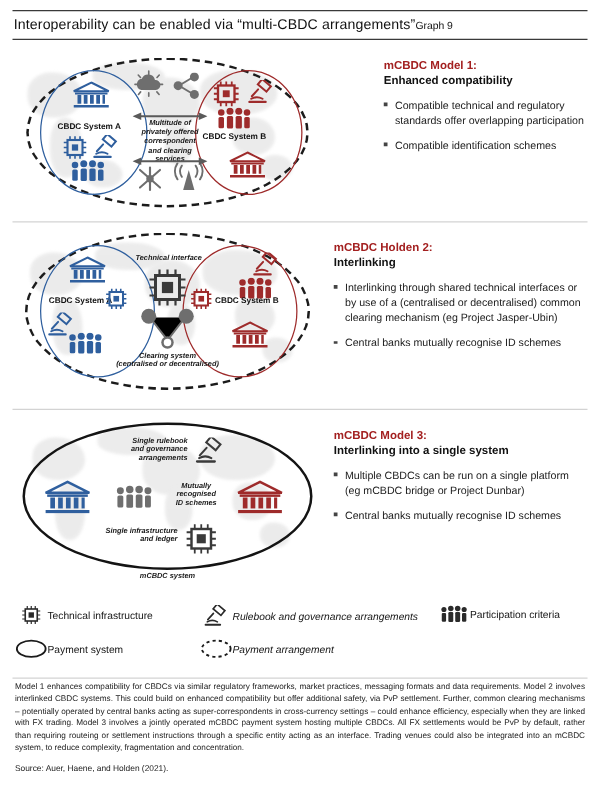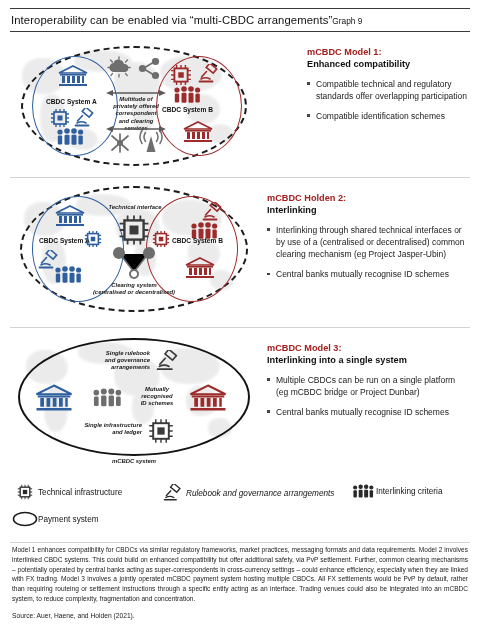--- a/index.html
+++ b/index.html
@@ -520,32 +520,40 @@
                 <rect x="1.8" y="7.5" width="4.4" height="9" rx="1.2"></rect>
               <circle cx="11" cy="3" r="2.8"></circle>
                 <rect x="8.5" y="6.7" width="5" height="10" rx="1.2"></rect>
               <circle cx="18" cy="3" r="2.8"></circle>
                 <rect x="15.5" y="6.7" width="5" height="10" rx="1.2"></rect>
               <circle cx="24.6" cy="4" r="2.6"></circle>
                 <rect x="22.4" y="7.5" width="4.4" height="9" rx="1.2"></rect>
             </g>
           </svg>
         </span>
-        <span class="lb">Interlinking criteria</span>
+        <span class="lb">Participation criteria</span>
       </div>
     </div>
     <div class="legend-row">
       <div class="legend-item li-a">
         <span class="ic">
           <svg width="26" height="16" viewBox="0 0 26 16">
               <ellipse cx="13" cy="8" rx="11.5" ry="6.5" fill="none" stroke="#1b1b1b" stroke-width="1.5"></ellipse>
             </svg>
         </span>
         <span class="lb">Payment system</span>
       </div>
+      <div class="legend-item li-b">
+        <span class="ic">
+          <svg width="26" height="16" viewBox="0 0 26 16">
+              <ellipse cx="13" cy="8" rx="11.5" ry="6.5" fill="none" stroke="#1b1b1b" stroke-width="1.5" stroke-dasharray="2.5 2.5"></ellipse>
+            </svg>
+        </span>
+        <span class="lb">Payment arrangement</span>
+      </div>
     </div>
   </div>
 
   <div class="foot-rule"></div>
   <div class="foot">Model 1 enhances compatibility for CBDCs via similar regulatory frameworks, market practices, messaging formats and data requirements. Model 2 involves interlinked CBDC systems. This could build on enhanced compatibility but offer additional safety, via PvP settlement. Further, common clearing mechanisms – potentially operated by central banks acting as super-correspondents in cross-currency settings – could enhance efficiency, especially when they are linked with FX trading. Model 3 involves a jointly operated mCBDC payment system hosting multiple CBDCs. All FX settlements would be PvP by default, rather than requiring routeing or settlement instructions through a specific entity acting as an interface. Trading venues could also be integrated into an mCBDC system, to reduce complexity, fragmentation and concentration.</div>
   <div class="src">Source: Auer, Haene, and Holden (2021).</div>
 
 </div>
 
 </body></html>

